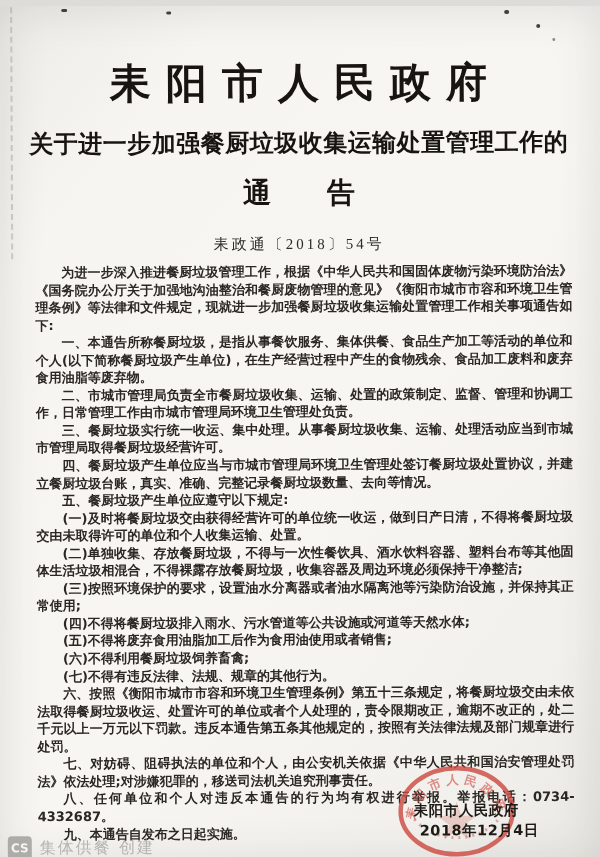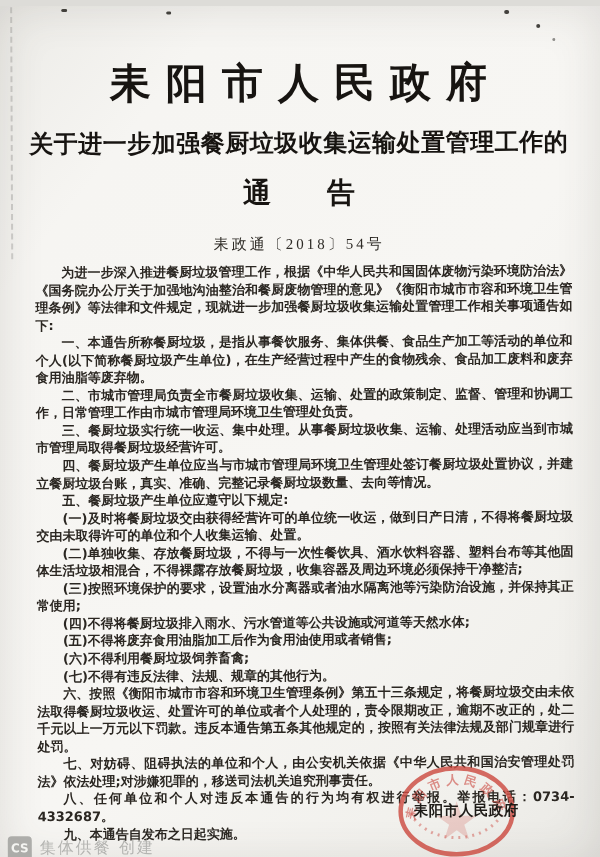--- a/index.html
+++ b/index.html
@@ -108,18 +108,19 @@
       <ellipse cx="63" cy="50" rx="56" ry="43" fill="none" stroke-width="4.5" opacity="0.82" stroke="#cc4a41"></ellipse>
       <path id="sealArc" d="M 23 64 A 41 34 0 1 1 103 64" fill="none"></path>
       <text font-size="12.5" letter-spacing="4.5" opacity="0.6" font-weight="bold" fill="#cc4a41">
         <textPath href="#sealArc" startOffset="4%">耒阳市人民政府</textPath>
       </text>
       <polygon points="63,40 67.7,54.5 83,54.5 70.6,63.5 75.3,78 63,69 50.7,78 55.4,63.5 43,54.5 58.3,54.5" opacity="0.22" fill="#cc4a41"></polygon>
       <path d="M 17 52 A 50 40 0 0 0 109 52" fill="none" stroke-width="3" stroke-dasharray="2 5" opacity="0.45" stroke="#cc4a41"></path>
     </svg>
 
     <div class="sig-issuer">耒阳市人民政府</div>
+    <div class="sig-date">2018年12月4日</div>
 
     <div class="cs-logo">CS</div>
     <div class="wm-text">集体供餐 创建</div>
 
   </div>
 </div>
 
 </body></html>

